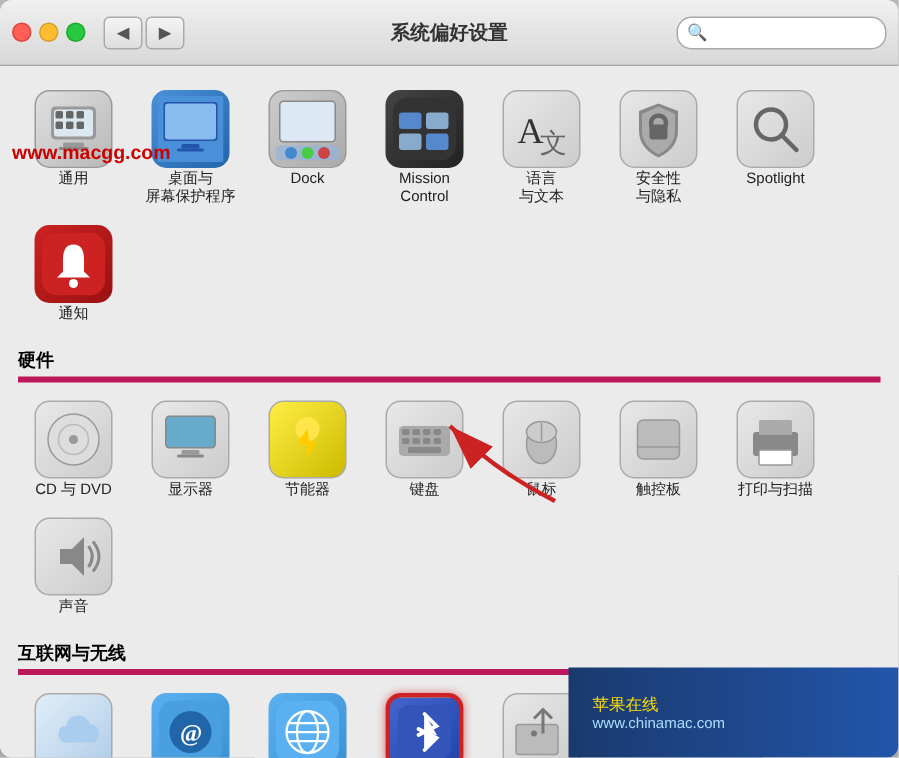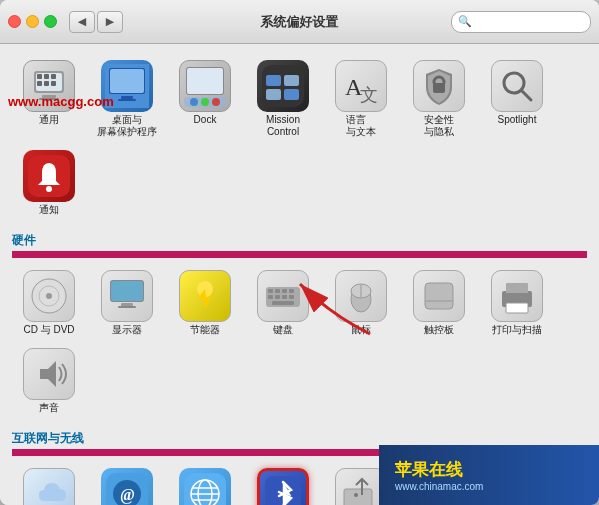--- a/index.html
+++ b/index.html
@@ -124,25 +124,25 @@
       overflow-y: auto;
       background: #ebebeb;
       position: relative;
     }
     
     .section {
       margin-bottom: 8px;
     }
     .section-label {
       font-size: 12px;
-      color: #0369a1;
+      color: #000000;
       font-weight: bold;
       margin-bottom: 4px;
       padding-bottom: 2px;
-      border-bottom: 7px solid #be185d;
+      border-bottom: 4px solid #be185d;
     }
     .icon-grid {
       display: flex;
       flex-wrap: wrap;
       gap: 4px;
       padding: 4px 0;
     }
     .icon-item {
       display: flex;
       flex-direction: column;
@@ -183,22 +183,22 @@
       gap: 8px;
     }
     .apple-logo {
       font-size: 28px;
       color: white;
     }
     .ad-text {
       color: white;
     }
     .ad-title {
-      font-size: 17px;
-      font-weight: bold;
+      font-size: 11px;
+      font-weight: normal;
       color: #ffdd00;
     }
     .ad-url {
       font-size: 10px;
       color: #aaddff;
       text-align: right;
     }
     svg.arrow {
       position: absolute;
       top: 220px;
@@ -295,21 +295,21 @@
 Control</span>
         </div>
 
         <div class="icon-item">
           <div class="icon-img" style="background:linear-gradient(135deg,#e8e8e8,#ccc);border:1px solid #aaa;">
             <svg width="42" height="42" viewBox="0 0 42 42">
                 <text x="5" y="30" font-size="24" font-family="serif" fill="#333">A</text>
                 <text x="20" y="36" font-size="18" font-family="serif" fill="#666">文</text>
               </svg>
           </div>
-          <span class="icon-label" style="white-space:pre-line;text-align:left;font-size:10px;">语言
+          <span class="icon-label" style="white-space:pre-line;text-align:center;font-size:10px;">语言
 与文本</span>
         </div>
 
         <div class="icon-item">
           <div class="icon-img" style="background:linear-gradient(135deg,#e8e8e8,#ccc);border:1px solid #aaa;">
             <svg width="42" height="42" viewBox="0 0 42 42">
                 <path d="M21 4 L34 9 L34 22 Q34 34 21 40 Q8 34 8 22 L8 9 Z" fill="#888"></path>
                 <path d="M21 6 L32 11 L32 22 Q32 32 21 38 Q10 32 10 22 L10 11 Z" fill="#aaa"></path>
                 <rect x="15" y="18" width="12" height="10" rx="2" fill="#666"></rect>
                 <circle cx="21" cy="17" r="5" fill="none" stroke="#666" stroke-width="3"></circle>

